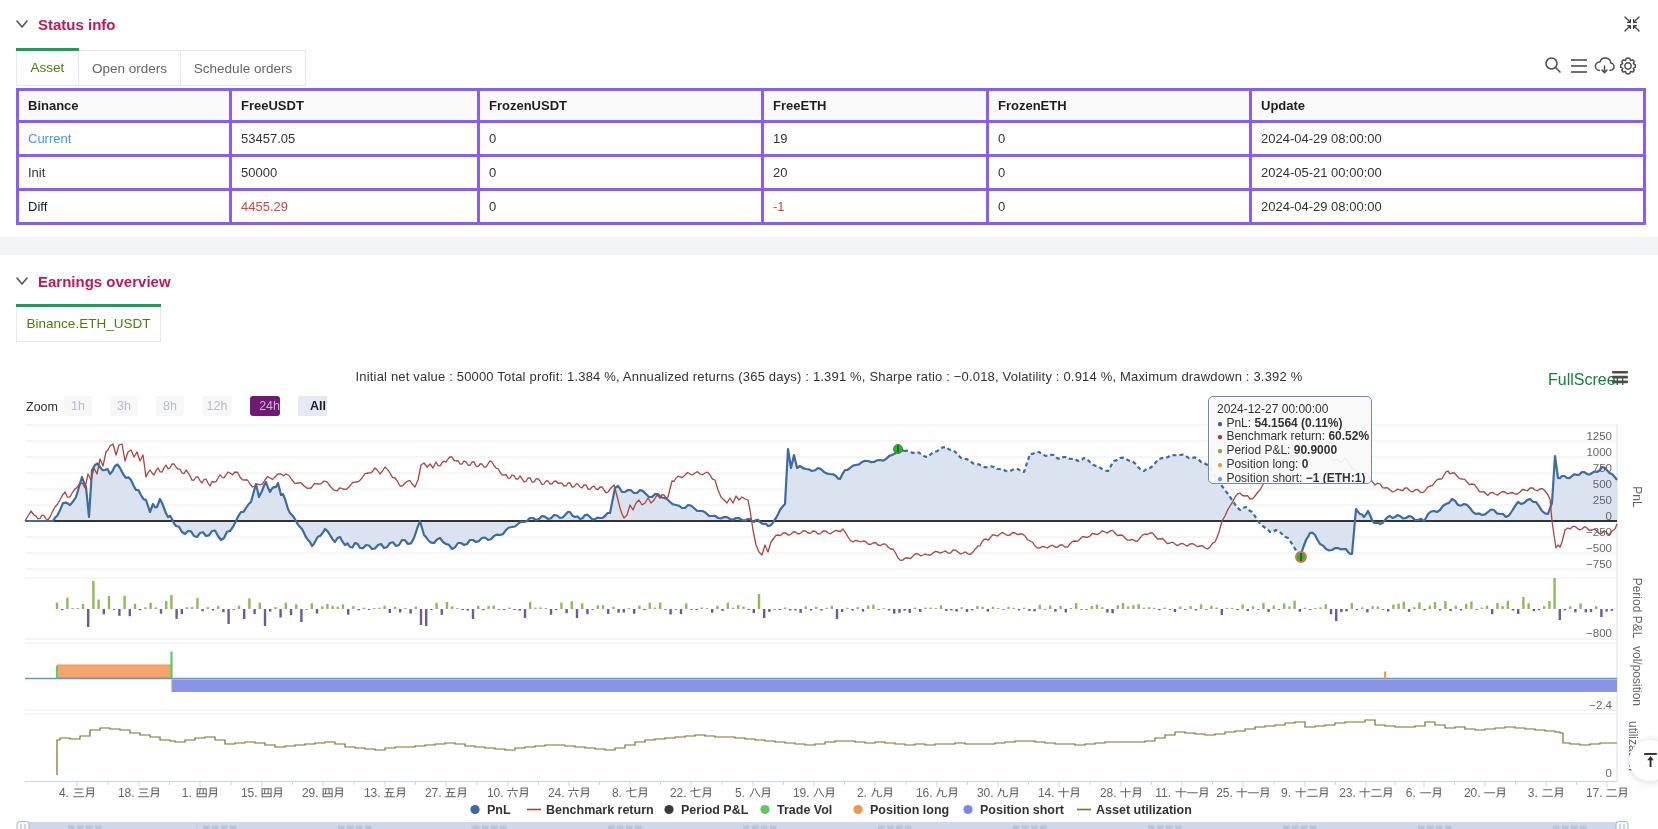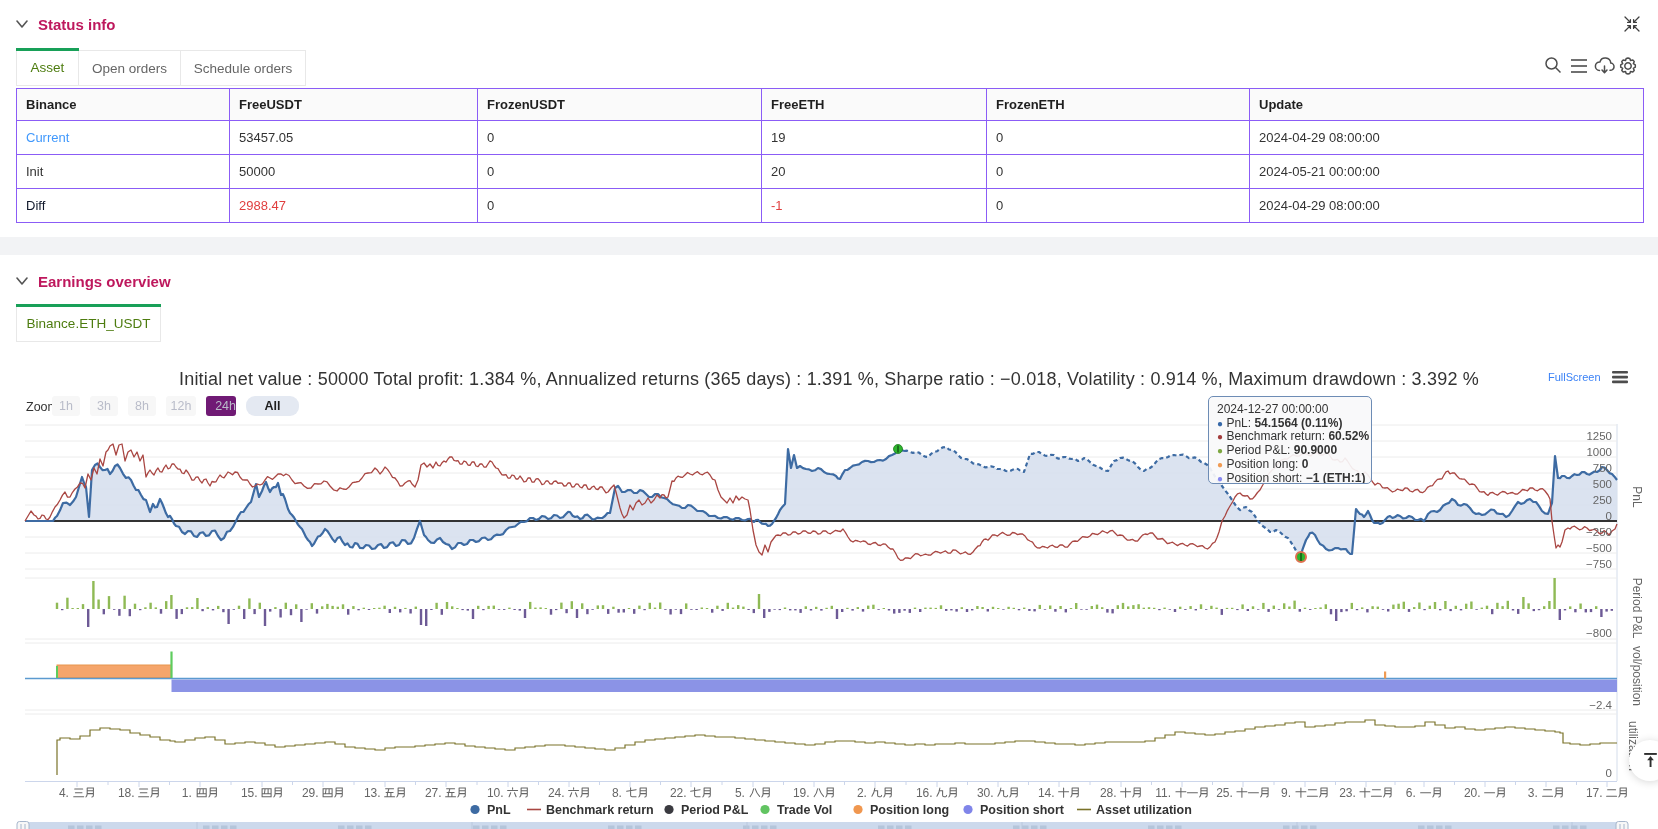--- a/index.html
+++ b/index.html
@@ -1,19 +1,19 @@
 <!DOCTYPE html>
 <html><head><meta charset="utf-8"><style>
 *{margin:0;padding:0;box-sizing:border-box}
 html,body{width:1658px;height:829px;overflow:hidden;background:#fff;
 font-family:"Liberation Sans",sans-serif;position:relative}
 .abs{position:absolute}
 .sechead{font-size:15px;font-weight:bold;color:#be185d}
 table.st{border-collapse:collapse;table-layout:fixed;font-size:13px;color:#333}
-table.st th,table.st td{border:1px solid #8b5cf6;height:34px;padding:0 0 0 9px;
+table.st th,table.st td{border:3px solid #8b5cf6;height:34px;padding:0 0 0 9px;
 text-align:left;font-weight:normal;overflow:hidden;white-space:nowrap}
 table.st thead th{background:#fafafa;font-weight:bold;color:#1f1f1f;height:32px}
 .tabbar{position:absolute;display:flex}
 .tab{height:36px;display:flex;align-items:center;justify-content:center;
 font-size:13.5px;color:#666;background:#fff;border:1px solid #e8e8e8;border-left:none;position:relative}
 .tab.first{border-left:1px solid #e8e8e8}
 .tab.active{color:#4d7c0f;border-top:none}
 .tab.active::before{content:"";position:absolute;top:-2px;left:-1px;right:-1px;height:2.5px;background:#18a058}
 </style></head><body>
 <svg class="abs" style="left:16px;top:19px" width="12" height="10">
@@ -77,53 +77,53 @@
 <tr>
         <td>Init</td>
         <td>50000</td>
         <td>0</td>
         <td>20</td>
         <td>0</td>
         <td>2024-05-21 00:00:00</td>
       </tr>
 <tr>
         <td style="color:#0f172a">Diff</td>
-        <td style="color:#e03e3e">2988.47</td>
+        <td style="color:#e03e3e">4455.29</td>
         <td>0</td>
         <td style="color:#e03e3e">-1</td>
         <td>0</td>
         <td>2024-04-29 08:00:00</td>
       </tr>
 </tbody>
   </table>
 <div class="abs" style="left:0;top:237px;width:1658px;height:18px;background:#f2f3f5"></div>
 <svg class="abs" style="left:16px;top:276px" width="12" height="10">
     <path d="M1,2 L6,8 L11,2" stroke="#555" stroke-width="1.6" fill="none" stroke-linecap="round" stroke-linejoin="round"></path>
   </svg>
 <div class="abs sechead" style="left:38px;top:273px">Earnings overview</div>
 <div class="tabbar" style="left:16px;top:306px">
 <div class="tab first active" style="width:145px">Binance.ETH_USDT</div>
 </div>
-<div class="abs" style="left:0;top:369px;width:1658px;text-align:center;font-size:18px;letter-spacing:0.18px;color:#333">Initial net value : 50000 Total profit: 1.384 %, Annualized returns (365 days) : 1.391 %, Sharpe ratio : −0.018, Volatility : 0.914 %, Maximum drawdown : 3.392 %</div>
-<div class="abs" style="left:1548px;top:371px;font-size:11px;color:#3b82f6">FullScreen</div>
+<div class="abs" style="left:0;top:369px;width:1658px;text-align:center;font-size:13px;letter-spacing:0.18px;color:#333">Initial net value : 50000 Total profit: 1.384 %, Annualized returns (365 days) : 1.391 %, Sharpe ratio : −0.018, Volatility : 0.914 %, Maximum drawdown : 3.392 %</div>
+<div class="abs" style="left:1548px;top:371px;font-size:16px;color:#15803d">FullScreen</div>
 <svg class="abs" style="left:1611px;top:370px" width="18" height="15">
     <g fill="#4d4d4d">
       <rect x="1" y="1" width="16" height="2.6" rx="1"></rect>
       <rect x="1" y="5.8" width="16" height="2.6" rx="1"></rect>
       <rect x="1" y="10.6" width="16" height="2.6" rx="1"></rect>
     </g>
   </svg>
 <div class="abs" style="left:26px;top:400px;font-size:12.5px;color:#333">Zoom</div>
-<div class="abs" style="left:52px;top:396px;display:flex;gap:10px;font-size:12.5px">
+<div class="abs" style="left:64px;top:396px;display:flex;gap:18px;font-size:12.5px">
 <div style="background:#f7f7f7;color:#b9bcc9;border-radius:3px;padding:3px 0;width:28px;text-align:center">1h</div>
 <div style="background:#f7f7f7;color:#b9bcc9;border-radius:3px;padding:3px 0;width:28px;text-align:center">3h</div>
 <div style="background:#f7f7f7;color:#b9bcc9;border-radius:3px;padding:3px 0;width:28px;text-align:center">8h</div>
 <div style="background:#f7f7f7;color:#b9bcc9;border-radius:3px;padding:3px 0;width:30px;text-align:center">12h</div>
 <div style="background:#701a75;color:#b9bcc9;border-radius:3px;padding:3px 0;width:30px;text-align:right">24h</div>
-<div style="background:#e4e9f2;color:#1f1f1f;border-radius:9px;padding:3px 12px;width:53px;text-align:center;font-weight:bold">All</div>
+<div style="background:#e4e9f2;color:#1f1f1f;border-radius:0;padding:3px 12px;width:29px;text-align:center;font-weight:bold">All</div>
 </div>
 <svg class="abs" style="left:0;top:418px" width="1658" height="411" viewBox="0 418 1658 411">
     <defs>
       <g id="g-yi" stroke="#666" stroke-width="1.05" stroke-linecap="round" fill="none">
         <path d="M0.5,5.5 H10.5"></path>
       </g>
       <g id="g-er" stroke="#666" stroke-width="1.05" stroke-linecap="round" fill="none">
         <path d="M1.5,2.5 H9.5 M0.5,9 H10.5"></path>
       </g>
       <g id="g-san" stroke="#666" stroke-width="1.05" stroke-linecap="round" fill="none">

